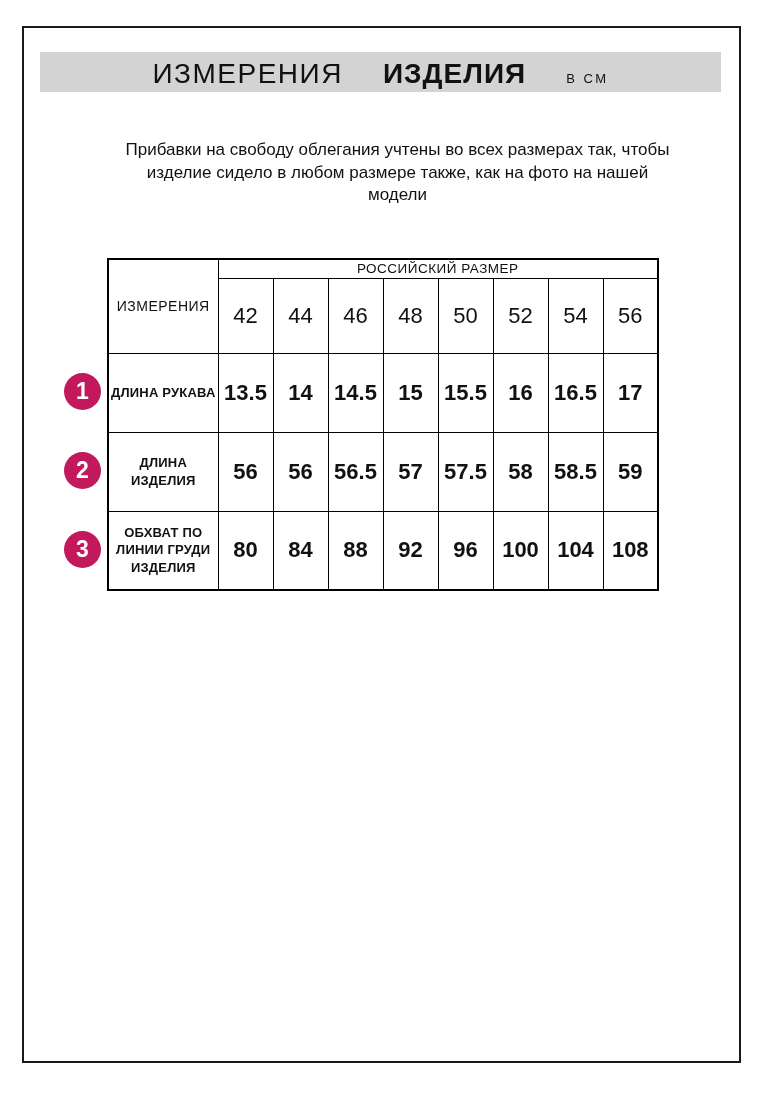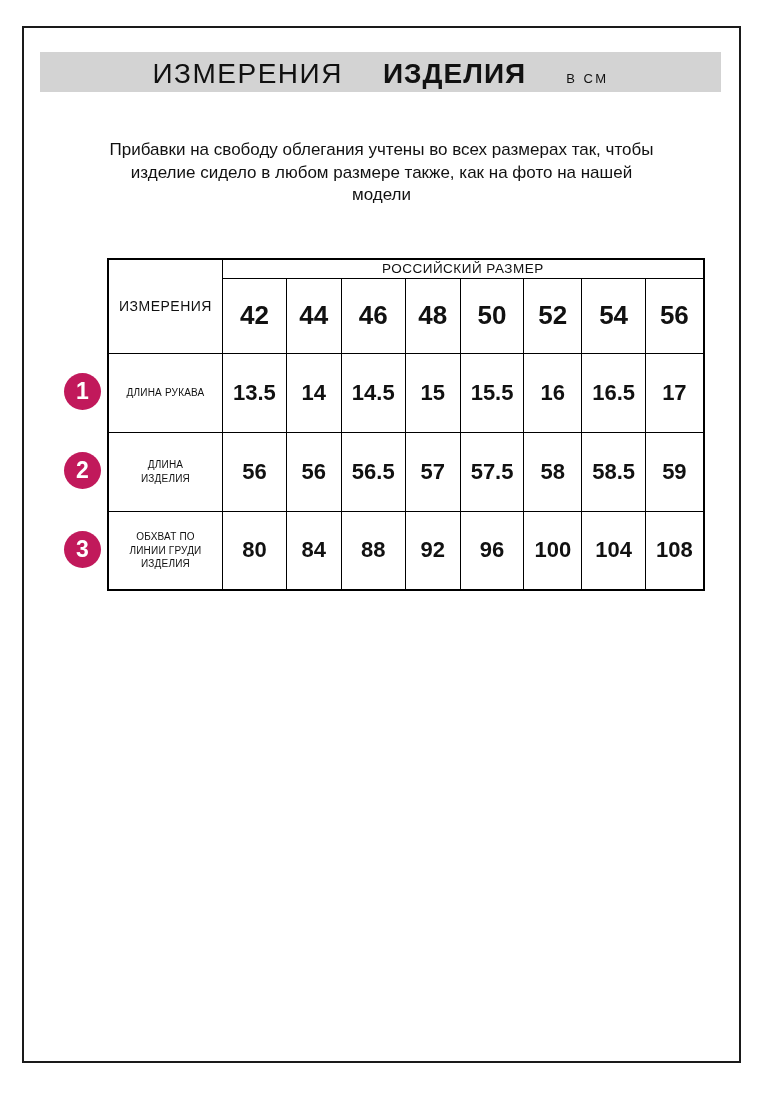--- a/index.html
+++ b/index.html
@@ -51,63 +51,63 @@
     position: absolute;
     left: 0; top: 82px;
     width: 100%;
     text-align: center;
     font-size: 22px;
     font-weight: 400;
     letter-spacing: 0.5px;
   }
   .description {
     position: absolute;
-    left: 0; top: 111px;
+    left: 16px; top: 111px;
     width: 100%;
     text-align: center;
     font-size: 17px;
     line-height: 1.33;
     white-space: pre-line;
   }
   .size-table-wrap {
     position: absolute;
     left: 83px; top: 230px;
   }
   table.size-table {
     border-collapse: collapse;
     table-layout: fixed;
     background: #ffffff;
   }
   table.size-table td, table.size-table th {
     border: 1.5px solid #000000;
     text-align: center;
     vertical-align: middle;
-    padding: 0 10px;
+    padding: 0 1px;
   }
   table.size-table { border: 2px solid #000000; }
   tr.hdr-a { height: 19px; }
   tr.hdr-b { height: 75px; }
   tr.data-row { height: 79px; }
   .measurements-cell {
     font-size: 14px;
     font-weight: 400;
     letter-spacing: 0.5px;
   }
   .size-group-cell {
     font-size: 13.5px;
     font-weight: 400;
     letter-spacing: 0.5px;
   }
   .size-cell {
-    font-size: 26px;
-    font-weight: 700;
+    font-size: 22px;
+    font-weight: 400;
   }
   .row-label-cell {
-    font-size: 10px;
-    font-weight: 400;
+    font-size: 13px;
+    font-weight: 700;
     line-height: 1.35;
     white-space: pre-line;
     letter-spacing: 0.2px;
   }
   .value-cell {
     font-size: 22px;
     font-weight: 700;
   }
   .badge {
     position: absolute;

